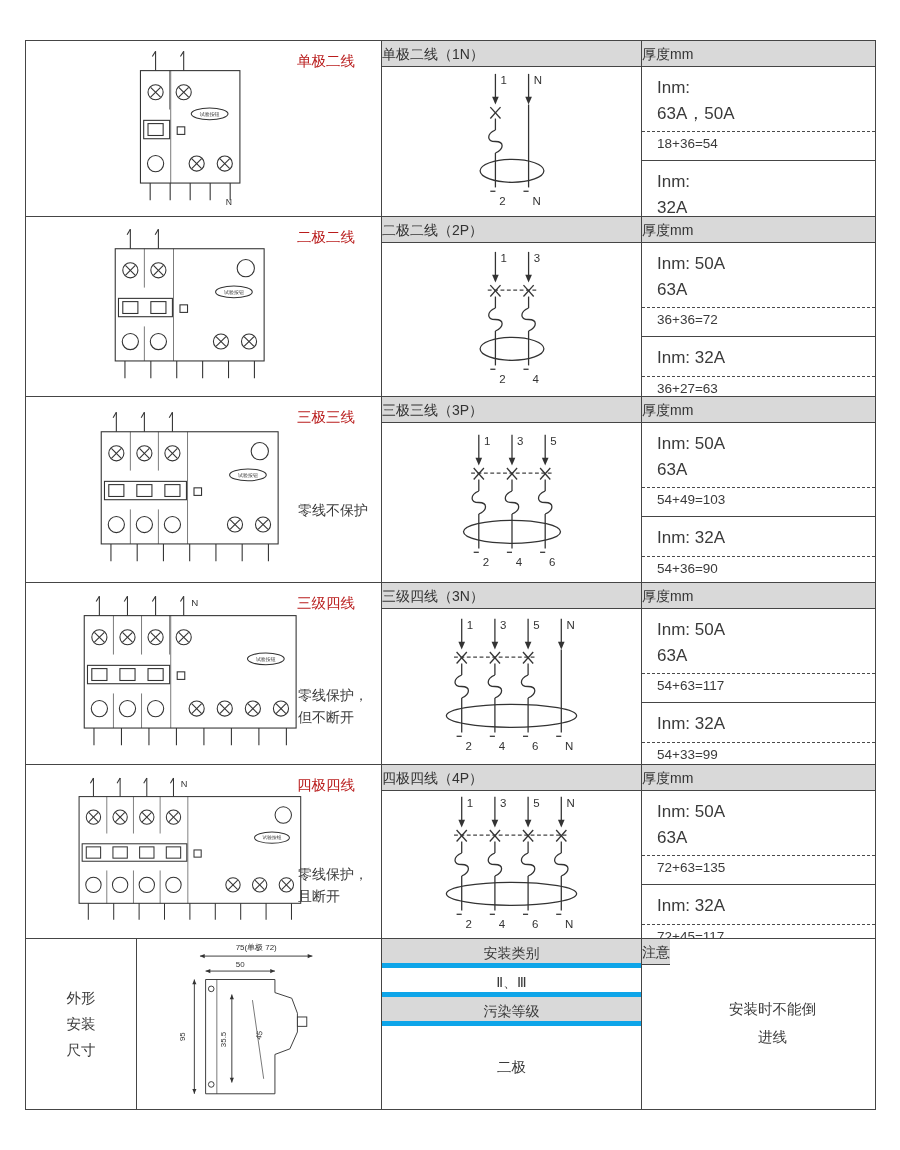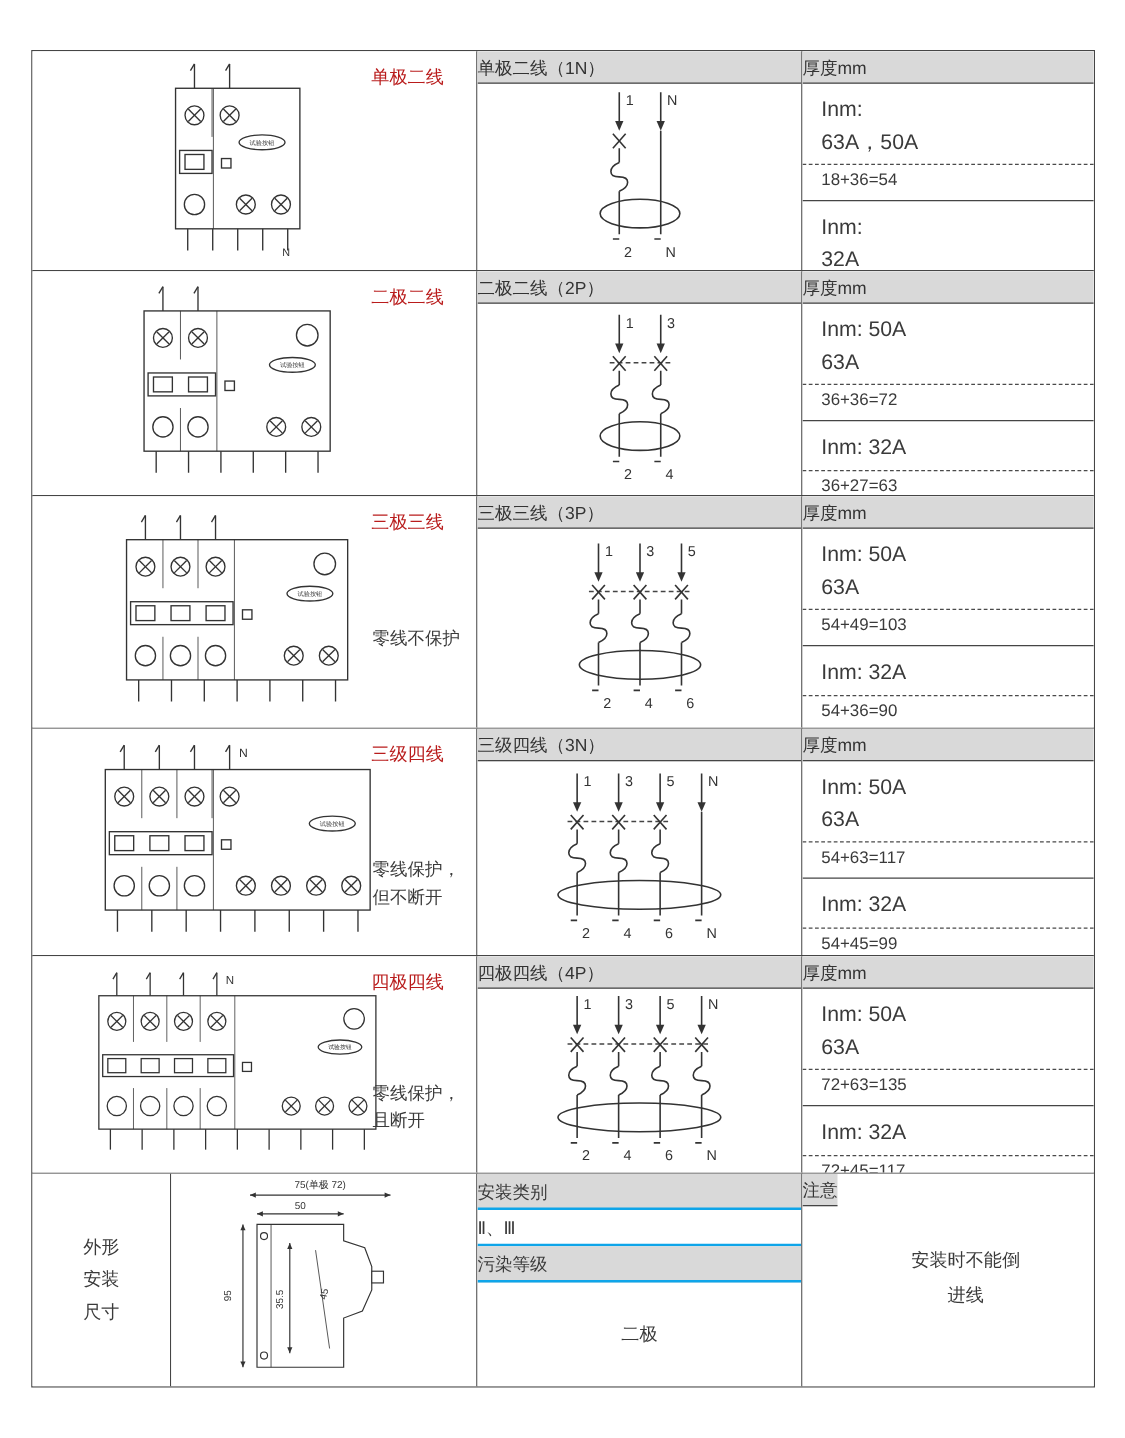--- a/index.html
+++ b/index.html
@@ -39,22 +39,22 @@
   .spec:last-child { border-bottom:none; }
   .inm { padding:8px 15px 2px; font-size:17px; line-height:1.5; white-space:pre-line; }
   .dash { border-top:1px dashed #4a4a4a; margin:3px 0 0; }
   .sum { margin-top:auto; padding:4px 15px 9px; font-size:13.5px; }
 
   
   .fl1 { display:flex; align-items:center; justify-content:center; text-align:center;
     font-size:14.5px; line-height:1.8; white-space:pre-line; }
   .fl2 { display:flex; align-items:center; justify-content:center;text-align:right; }
   .fmid { display:flex; flex-direction:column; }
-  .fm-row { height:29px; line-height:29px; text-align:left; font-size:14px;
-    border-bottom:2px solid #0ea5e9; }
+  .fm-row { height:29px; line-height:29px; text-align:center; font-size:14px;
+    border-bottom:5px solid #0ea5e9; }
   .fm-gray { background:#d9d9d9; }
   .fm-last { flex:1; display:flex; align-items:center; justify-content:center; font-size:14.5px;font-family:Liberation Mono, monospace; }
   .fright { display:flex; flex-direction:row; }
   .fr-note { flex:1; display:flex; align-items:center; justify-content:center;
     text-align:center; font-size:14.5px; line-height:1.9; white-space:pre-line; }
   svg { display:block; }
 </style>
 </head>
 <body>
 
@@ -463,21 +463,21 @@
       <div class="specs">
         <div class="spec">
           <div class="inm">Inm: 50A
 63A</div>
           <div class="dash"></div>
           <div class="sum">54+63=117</div>
         </div>
         <div class="spec">
           <div class="inm">Inm: 32A</div>
           <div class="dash"></div>
-          <div class="sum">54+45=99</div>
+          <div class="sum">54+33=99</div>
         </div>
       </div>
     </div>
   </section>
 
   <section class="row r4">
     <div class="cell">
       <div class="breaker">
           <svg viewBox="-2 0 230 148" width="236" height="152">
             <rect x="1" y="20" width="216" height="104" fill="#fff" stroke="#333"></rect>

